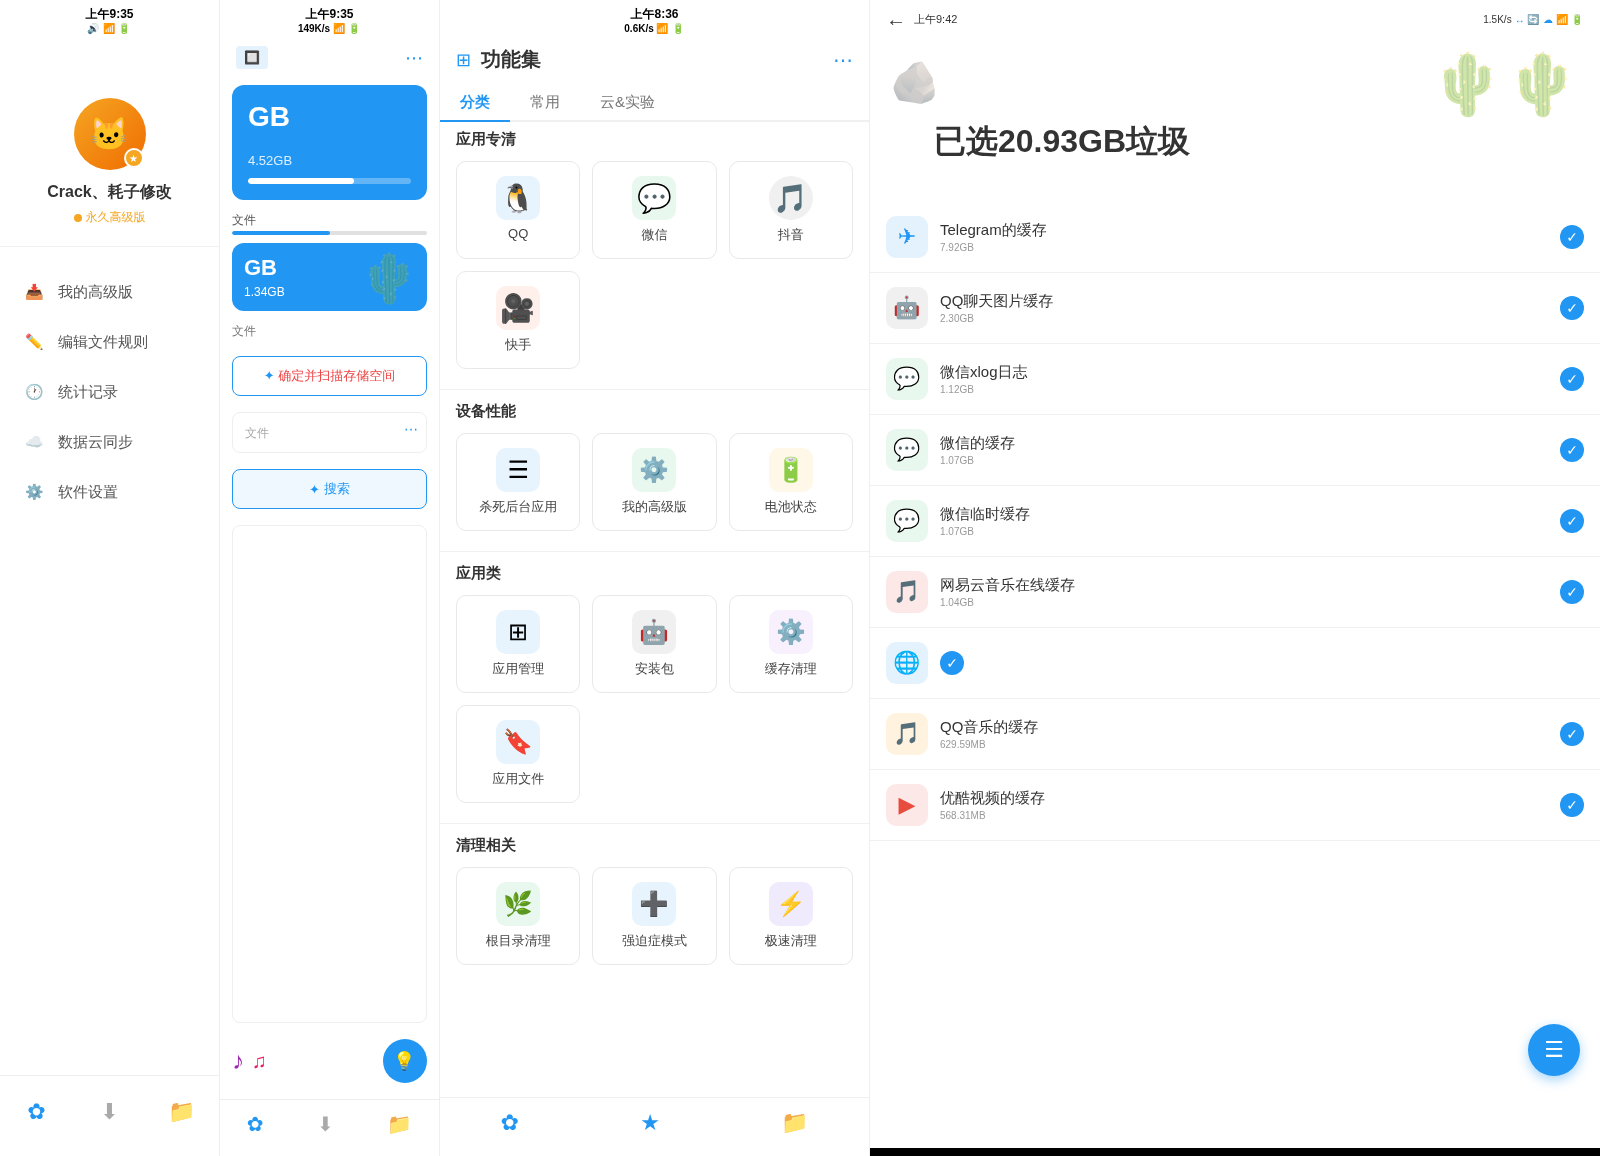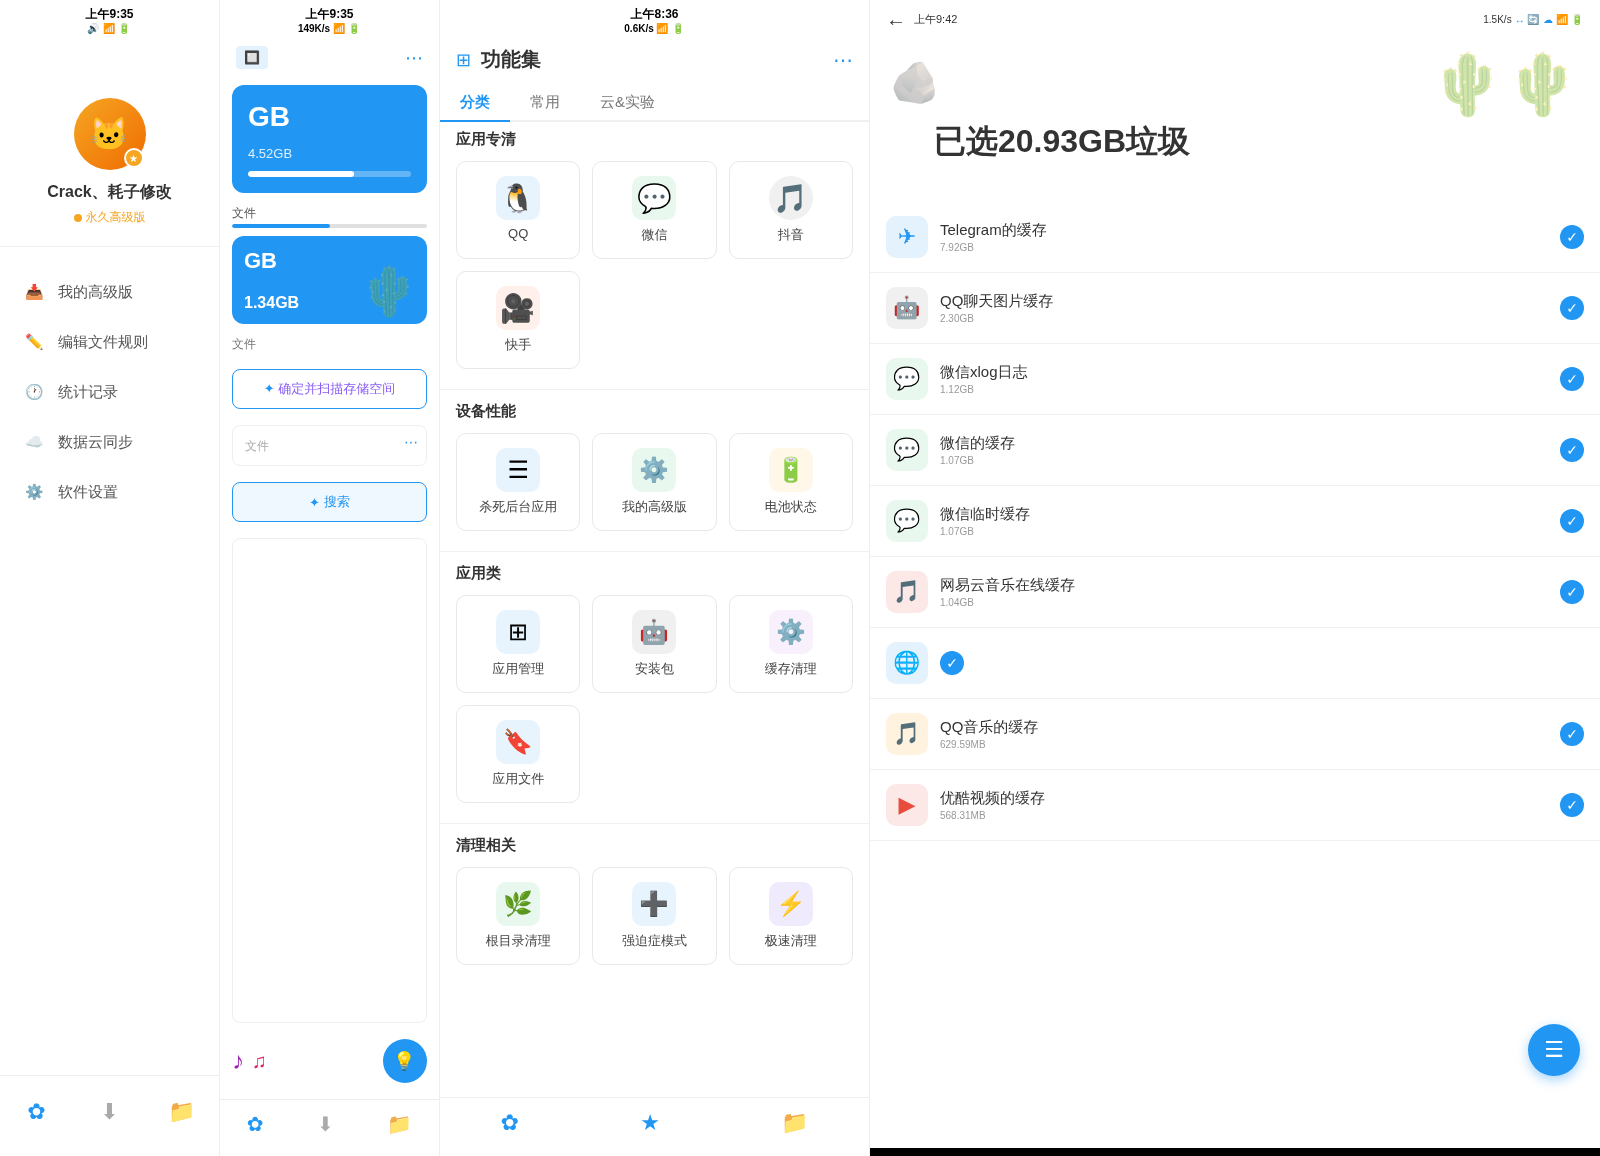--- a/index.html
+++ b/index.html
@@ -153,21 +153,21 @@
       color: #fff;
     }
     .storage-size {
       font-size: 28px;
       font-weight: bold;
       color: #fff;
     }
     .storage-sub {
       font-size: 13px;
       color: rgba(255,255,255,0.85);
-      margin-top: 13px;
+      margin-top: 20px;
     }
     .storage-bar {
       margin-top: 10px;
       height: 6px;
       background: rgba(255,255,255,0.3);
       border-radius: 3px;
       overflow: hidden;
     }
     .storage-bar-fill {
       height: 100%;
@@ -195,21 +195,21 @@
       margin: 12px 12px 8px;
       padding: 10px;
       border-radius: 8px;
       border: 1.5px solid #2196F3;
       color: #2196F3;
       background: #fff;
       text-align: center;
       font-size: 13px;
       cursor: pointer;
     }
-    .scan-btn span { color: #8b5cf6; }
+    .scan-btn span { color: #ef4444; }
     .search-btn {
       margin: 8px 12px;
       padding: 10px;
       border-radius: 8px;
       border: 1px solid #2196F3;
       color: #2196F3;
       background: #f0f8ff;
       text-align: center;
       font-size: 13px;
       cursor: pointer;
@@ -554,21 +554,21 @@
     </div>
   </div>
 
   <div class="file-label">文件</div>
   <div class="storage-bar2">
     <div class="storage-bar2-fill" style="width:50%"></div>
   </div>
 
   <div style="margin:8px 12px; background:#2196F3; border-radius:12px; padding:12px; color:#fff; position:relative; overflow:hidden;">
     <div style="font-size:22px;font-weight:bold;">GB</div>
-    <div style="font-size:16px;margin-top:20px;font-weight:bold;">1.34GB</div>
+    <div style="font-size:12px;margin-top:4px;">1.34GB</div>
     <div style="position:absolute;right:8px;bottom:4px;font-size:48px;opacity:0.3;">🌵</div>
   </div>
 
   <div style="margin:4px 12px;font-size:12px;color:#777;">文件</div>
 
   <div class="scan-btn">
     <span style="color:#2196F3;">✦</span>
     <span>确定并扫描存储空间</span>
   </div>
 

